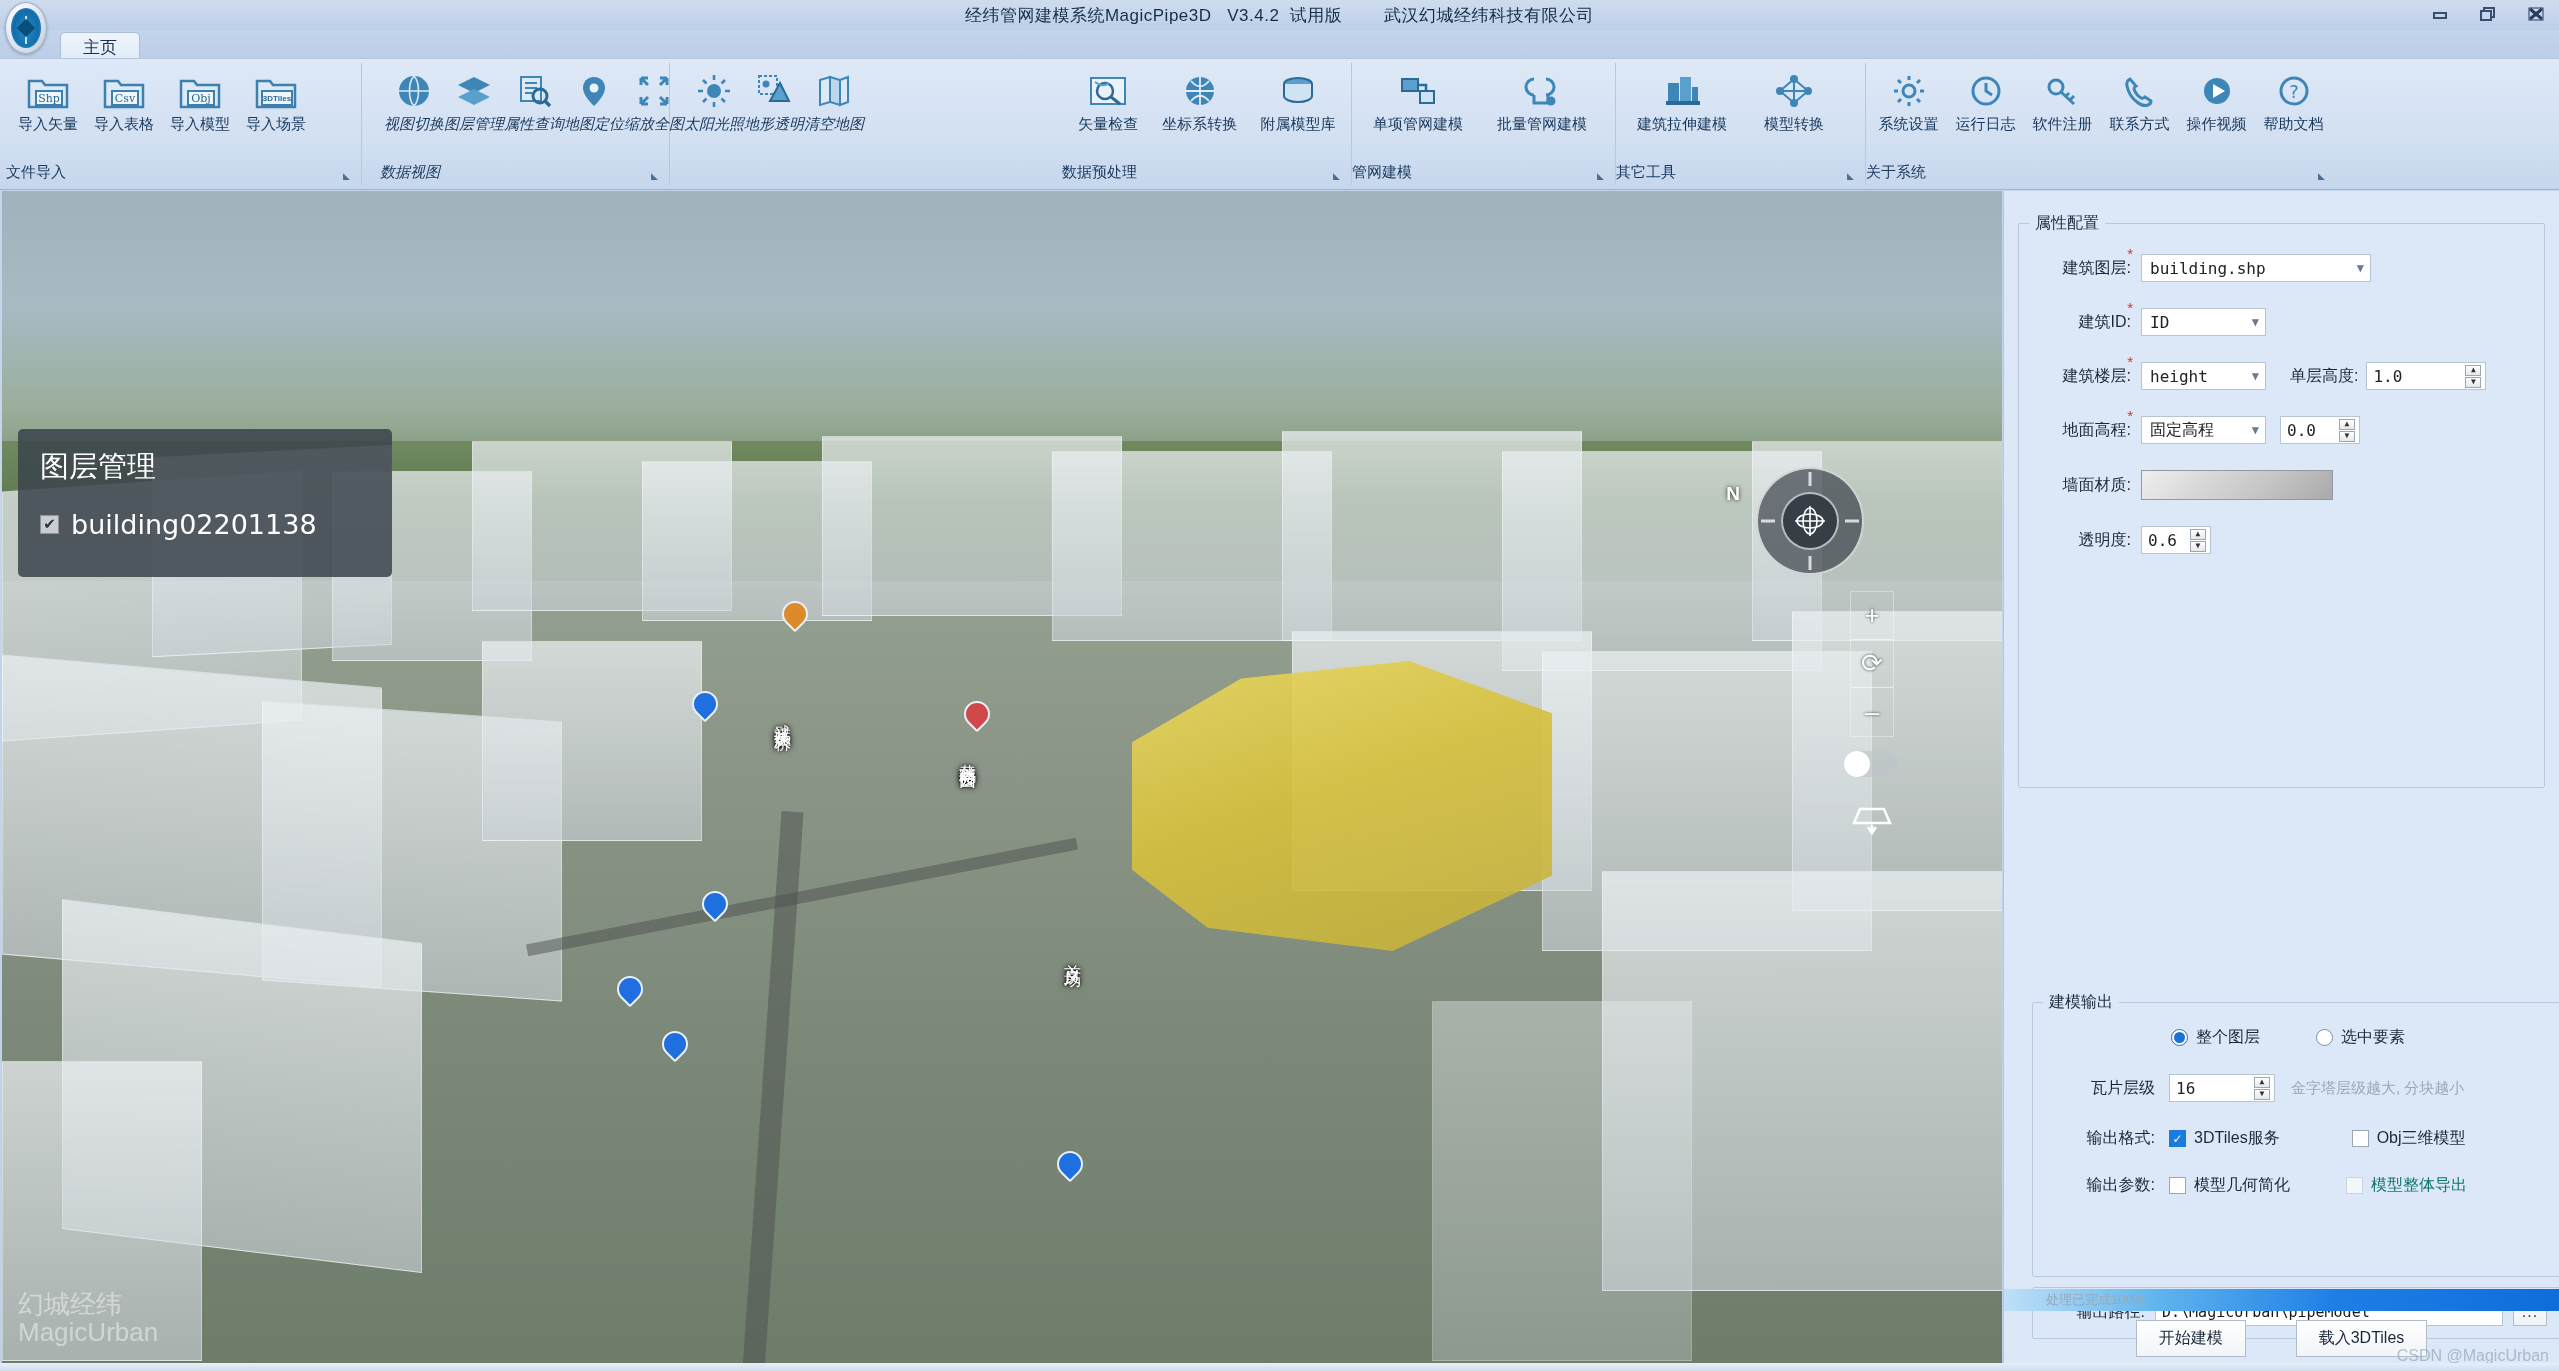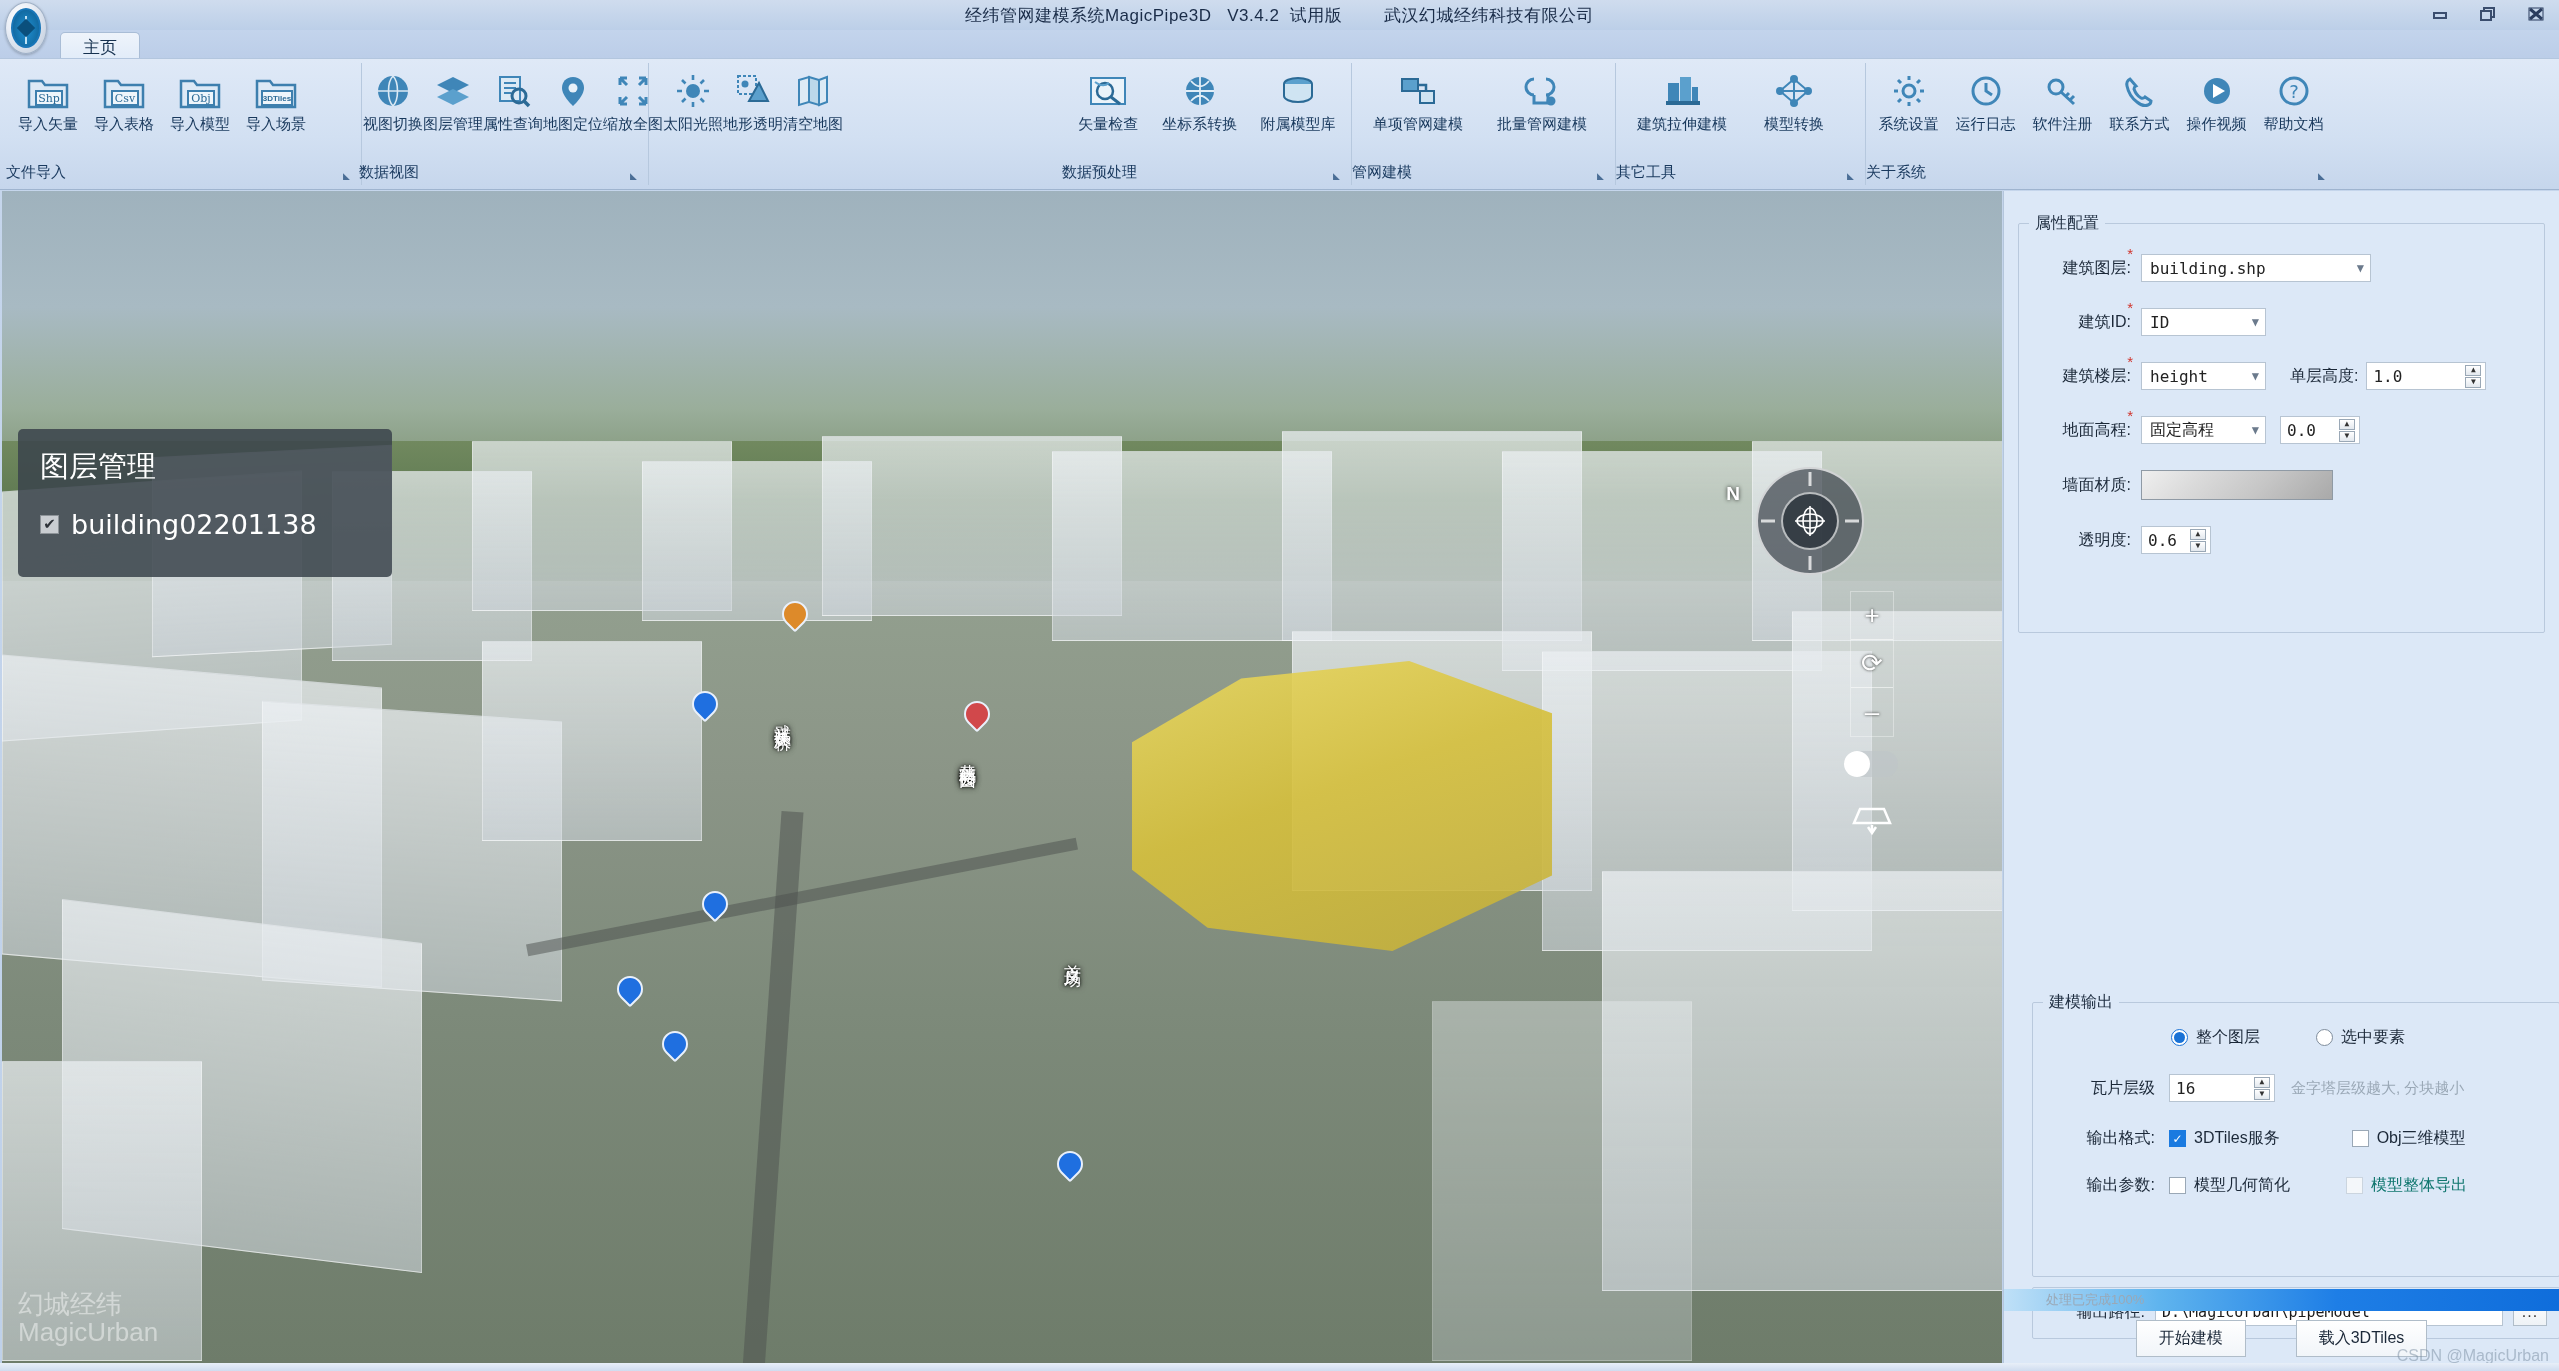--- a/index.html
+++ b/index.html
@@ -400,21 +400,21 @@
           </span>
           <span class="lbl">导入场景</span>
         </div>
       </div>
       <div class="rgroup-title">
         <span>文件导入</span>
         <span class="dlg-arrow">◣</span>
       </div>
     </div>
 
-    <div class="rgroup" style="left:359px; width:290px;">
+    <div class="rgroup" style="left:380px; width:290px;font-style:italic;">
       <div class="rbtns">
         <div class="rbtn" style="width:62px">
           <span class="ico">
             <svg width="40" height="40" viewBox="0 0 40 40">
                 <circle cx="20" cy="20" r="15" fill="#3f86b8"></circle>
                 <path d="M5 20h30M20 5c6 6 6 24 0 30M20 5c-6 6-6 24 0 30" stroke="#dbe9f4" stroke-width="1.6" fill="none"></path>
               </svg>
           </span>
           <span class="lbl">视图切换</span>
         </div>
@@ -744,21 +744,21 @@
     </div>
 
     <div class="watermark">
       <div>幻城经纬</div>
       <div>MagicUrban</div>
     </div>
   </div>
 
   <div class="rpanel">
 
-    <div class="fieldset" style="height:410px;margin-top:32px;">
+    <div class="fieldset" style="height:565px;margin-top:32px;">
       <span class="legend">属性配置</span>
 
       <div class="frow" style="margin-top:12px;">
         <span class="flabel" style="width:100px">
           <span>建筑图层:</span>
           <span class="req">*</span>
         </span>
         <div class="sel" style="width:230px; margin-left:10px;">
           <span>building.shp</span>
           <span class="chev">▼</span>

